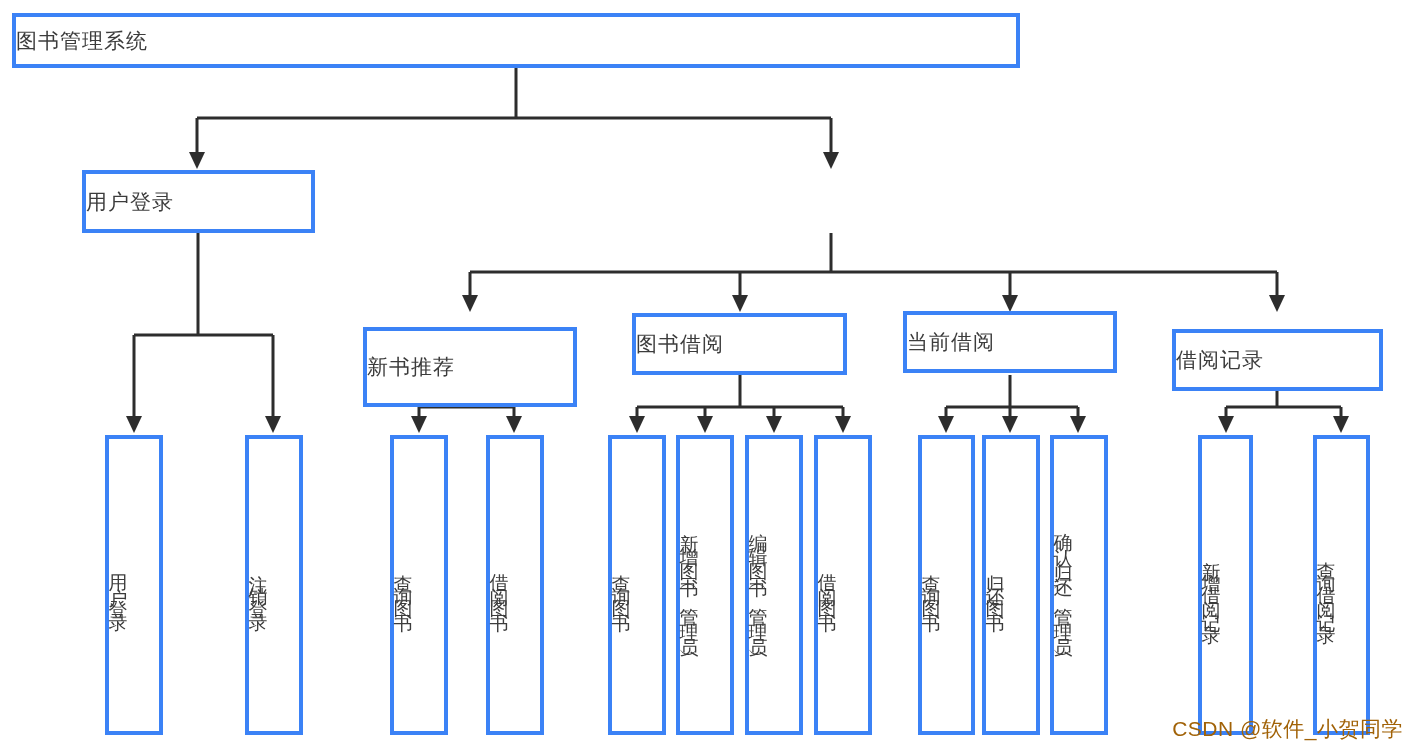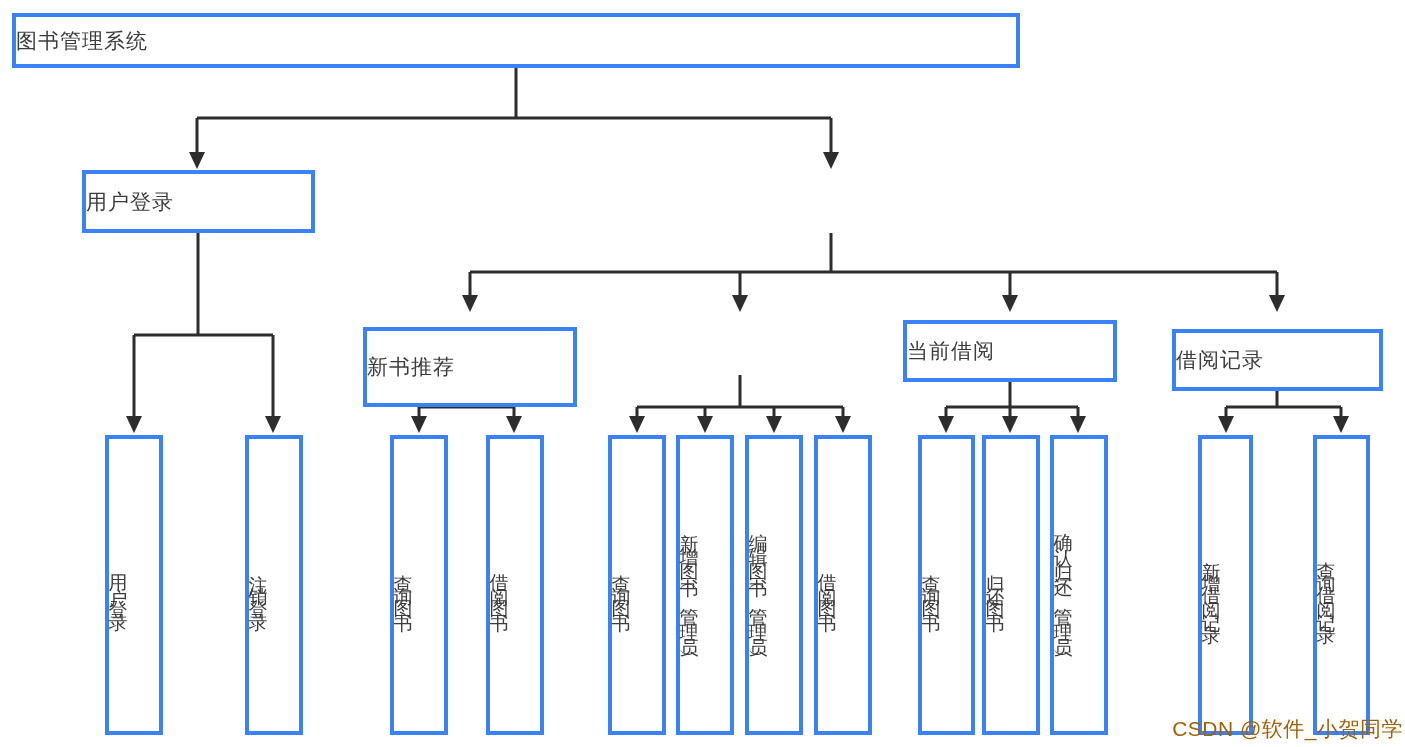--- a/index.html
+++ b/index.html
@@ -135,21 +135,24 @@
     <span>图书管理系统</span>
   </div>
 
   <div class="node hnode" style="left:82px; top:170px; width:233px; height:63px;">
     <span>用户登录</span>
   </div>
 
   <div class="node hnode" style="left:363px; top:327px; width:214px; height:80px;">
     <span>新书推荐</span>
   </div>
-  <div class="node hnode" style="left:903px; top:320px; width:214px; height:62px;">
+  <div class="node hnode" style="left:632px; top:313px; width:215px; height:62px;">
+    <span>图书借阅</span>
+  </div>
+  <div class="node hnode" style="left:903px; top:311px; width:214px; height:62px;">
     <span>当前借阅</span>
   </div>
   <div class="node hnode" style="left:1172px; top:313px; width:211px; height:62px;margin-top:16px;">
     <span>借阅记录</span>
   </div>
 
   <div class="node leaf" style="left:105px;">
     <span class="vtext">用户登录</span>
   </div>
   <div class="node leaf" style="left:245px;">

